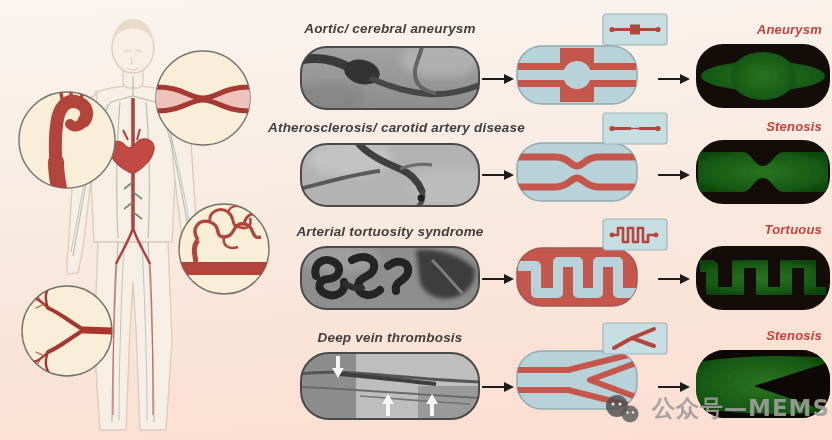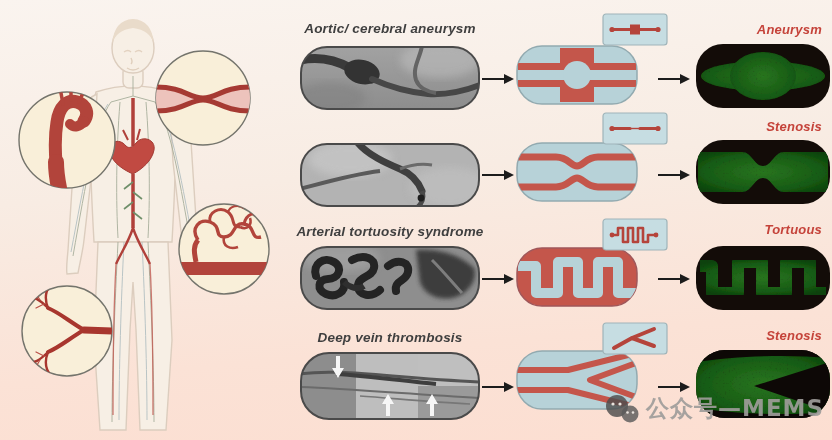--- a/index.html
+++ b/index.html
@@ -25,21 +25,21 @@
   .chip{left:516px;width:122px;height:60px;}
   .chip-r1{top:45px}.chip-r2{top:142px}.chip-r3{top:247px}.chip-r4{top:350px}
   .inset{left:602px;width:66px;height:33px;}
   .inset-r1{top:13px}.inset-r2{top:112px}.inset-r3{top:218px}.inset-r4{top:322px}
   .fluor{left:696px;width:134px;height:64px;}
   .fl-r1{top:44px}.fl-r2{top:140px}.fl-r3{top:246px}.fl-r4{top:350px;height:68px;}
   .arrow{width:32px;height:14px;}
   .arrow-a{left:482px}.arrow-b{left:658px}
   .arr-r1{top:72px}.arr-r2{top:168px}.arr-r3{top:272px}.arr-r4{top:380px}
   .watermark{
-    position:absolute;left:604px;top:393px;display:flex;align-items:center;gap:6px;z-index:9;
+    position:absolute;left:604px;top:393px;display:flex;align-items:center;gap:12px;z-index:9;
   }
   .watermark .wm-text{
     font-size:23px;font-weight:bold;color:rgba(158,156,154,0.92);letter-spacing:1px;
     font-family:"DejaVu Sans","Liberation Sans",sans-serif;
   }
 </style>
 </head>
 <body>
 
 <div class="stage">
@@ -165,20 +165,21 @@
           <path d="M26,297 L20,292 M26,297 L22,303 M51,284 L47,277 M51,284 L57,279 M26,363 L20,368 M26,363 L22,357 M51,376 L47,383 M51,376 L57,381"></path>
           <path d="M40,300 L34,290 M44,304 L36,308 M40,360 L34,370 M44,356 L36,352"></path>
           <path d="M57,279 L60,272 M57,279 L63,276 M57,381 L60,388 M57,381 L63,384"></path>
           <path d="M34,290 L28,284 M34,290 L38,282 M34,370 L28,376 M34,370 L38,378"></path>
         </g>
       </g>
     </g>
   </svg>
 
   <div class="disease-label lbl-r1">Aortic/ cerebral aneurysm</div>
+  <div class="disease-label lbl-r2">Atherosclerosis/ carotid artery disease</div>
   <div class="disease-label lbl-r4">Deep vein thrombosis</div>
   <div class="disease-label lbl-r3">Arterial tortuosity syndrome</div>
 
   <div class="model-label mlbl-r2">Stenosis</div>
   <div class="model-label mlbl-r1">Aneurysm</div>
   <div class="model-label mlbl-r3">Tortuous</div>
   <div class="model-label mlbl-r4">Stenosis</div>
 
   <svg class="abs angiogram ang-r1" viewBox="0 0 180 64">
     <defs>

